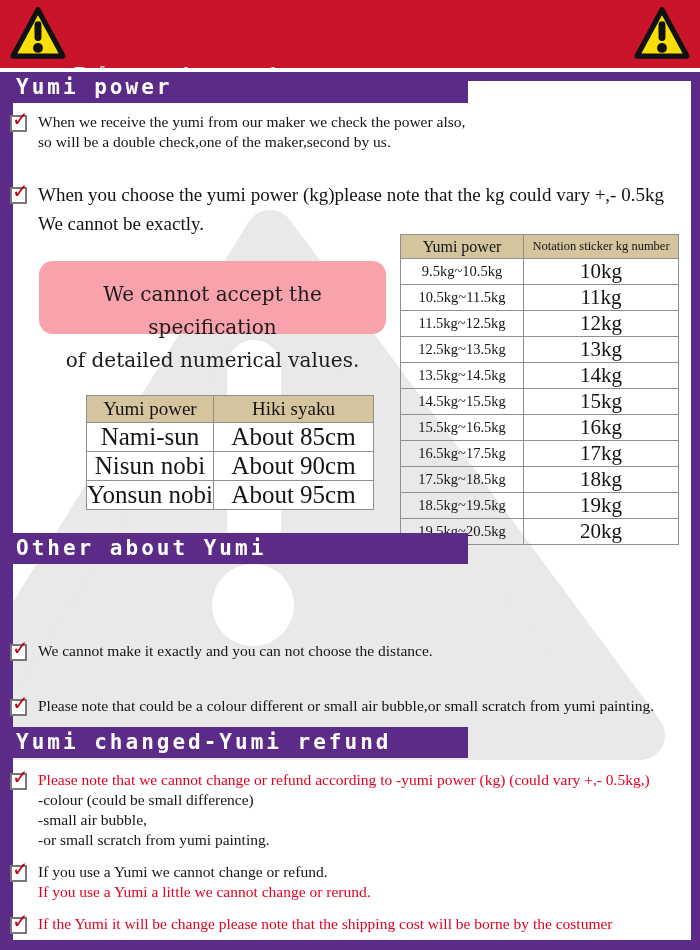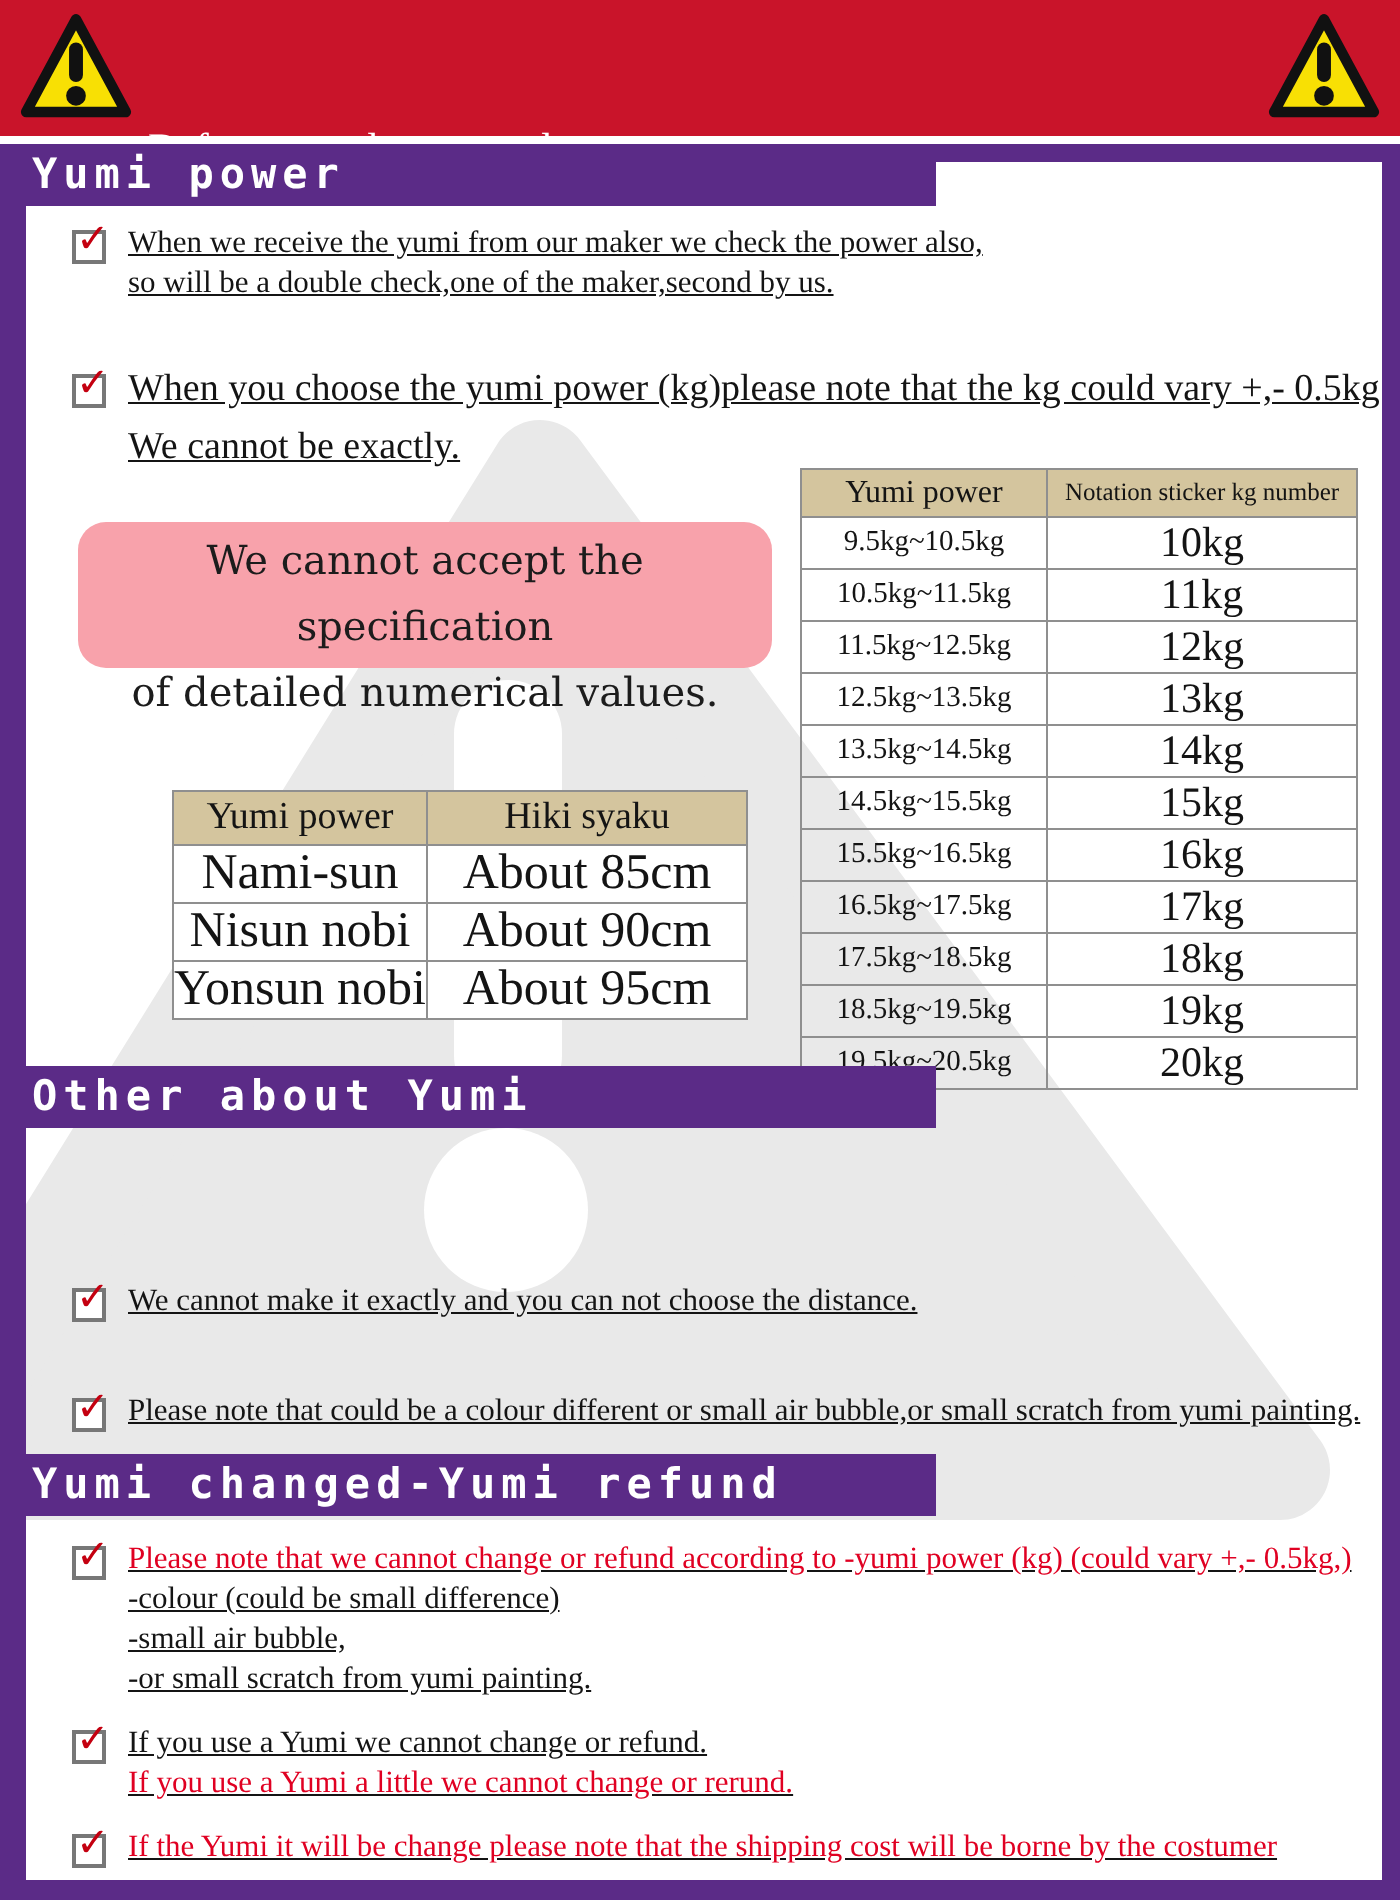--- a/index.html
+++ b/index.html
@@ -20,33 +20,33 @@
   
   .frame{position:absolute;top:72px;left:0;width:700px;height:878px;box-sizing:border-box;
          border:9px solid #5b2b87;border-left-width:13px;border-bottom-width:10px;pointer-events:none;}
 
   
   .secbar{position:absolute;left:0;width:468px;height:31px;background:#5b2b87;color:#fff;
           font-family:"DejaVu Sans Mono",monospace;font-weight:bold;font-size:21px;line-height:31px;
           letter-spacing:3px;padding-left:16px;box-sizing:border-box;}
 
   
-  .item{position:absolute;left:36px;text-decoration:underline;}
+  .item{position:absolute;left:10px;}
   .chk{position:absolute;left:0;top:3px;width:13px;height:13px;border:2px solid #777;background:#fff;}
   .chk::after{content:"\2713";position:absolute;left:0px;top:-10px;color:#c40010;
               font:bold 20px "DejaVu Sans",sans-serif;}
   .lines{margin-left:28px;}
   .t15{font-size:15.5px;line-height:20px;}
   .t19{font-size:19px;line-height:29px;}
   .red{color:#e00022;text-align:center;}
 
   
   .pink{position:absolute;left:39px;top:261px;width:347px;height:73px;background:#f8a2ab;
         border-radius:14px;text-align:center;font-family:"DejaVu Serif",serif;
-        font-size:20px;line-height:33px;color:#1c1c1c;padding-top:3px;box-sizing:border-box;}
+        font-size:20px;line-height:33px;color:#1c1c1c;padding-top:17px;box-sizing:border-box;}
 
   
   table{border-collapse:collapse;}
   td,th{border:1px solid #8f8f8f;padding:0;text-align:center;font-weight:normal;}
   .kg-table{position:absolute;left:400px;top:234px;width:276px;table-layout:fixed;background:transparent;}
   .kg-table th{background:#d4c59e;height:23px;}
   .kg-table .h1{font-size:16px;width:122px;}
   .kg-table .h2{font-size:12.5px;width:154px;text-align:center;}
   .kg-table td{height:22.4px;}
   .kg-table .c1{font-size:14.5px;}

